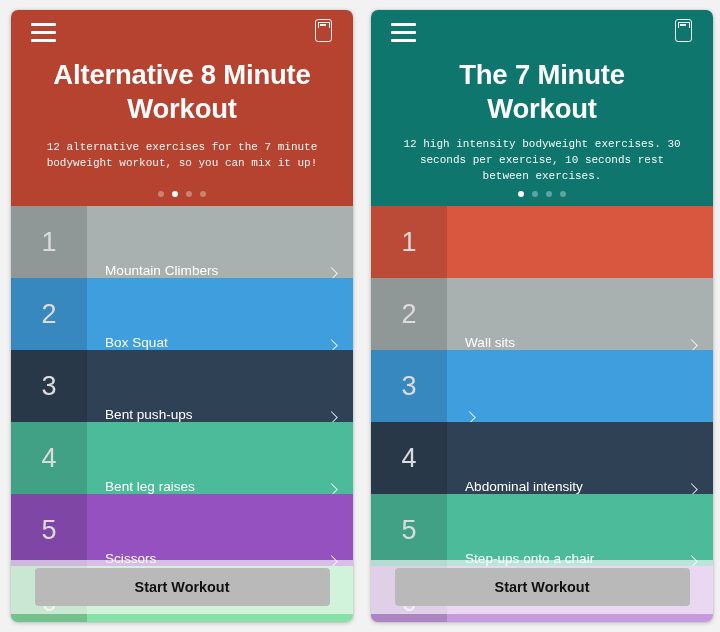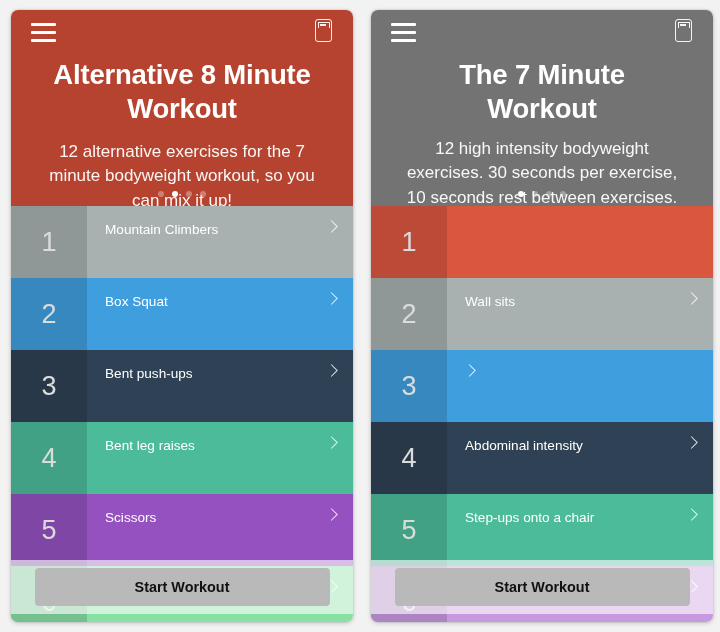--- a/index.html
+++ b/index.html
@@ -86,24 +86,25 @@
   }
 
   .hdr-title {
     font-size: 27.5px;
     font-weight: 700;
     line-height: 1.23;
     letter-spacing: -0.2px;
     padding: 4px 14px 0;
   }
   .hdr-sub {
-    font-size: 17px;
+    font-size: 11px;
     line-height: 1.45;
     padding: 14px 12px 0;
     color: rgba(255,255,255,0.95);
+    font-family: Liberation Mono, monospace;
   }
   .hdr-sub.tight { padding-top: 11px; }
 
   .dots {
     position: absolute;
     left: 0; right: 0;
     bottom: 9px;
     display: flex;
     justify-content: center;
     gap: 8px;
@@ -134,22 +135,22 @@
     justify-content: center;
     color: #ffffff;
     font-size: 27px;
     font-weight: 400;
     filter: brightness(0.86);
   }
   .row-body {
     flex: 1 1 auto;
     height: 100%;
     display: flex;
-    align-items: flex-start;
-    padding: 16px 14px 0 18px;
+    align-items: flex-end;
+    padding: 0 14px 0 18px;
     color: #ffffff;
   }
   .row-label {
     flex: 1 1 auto;
     font-size: 13.6px;
     font-weight: 400;
     white-space: nowrap;
     overflow: hidden;
   }
   .chev {
@@ -255,21 +256,21 @@
       </div>
     </div>
 
     <div class="start-overlay">
       <button class="start-btn">Start Workout</button>
     </div>
   </div>
 
   <div class="card card-right">
 
-    <div class="hdr" style="background:#737373">
+    <div class="hdr" style="background:#0f766e">
       <div class="hdr-bar">
         <div class="hamburger">
           <i></i>
           <i></i>
           <i></i>
         </div>
         <div class="book-icon"></div>
       </div>
       <div class="hdr-title">The 7 Minute Workout</div>
       <div class="hdr-sub tight">12 high intensity bodyweight exercises. 30 seconds per exercise, 10 seconds rest between exercises.</div>

